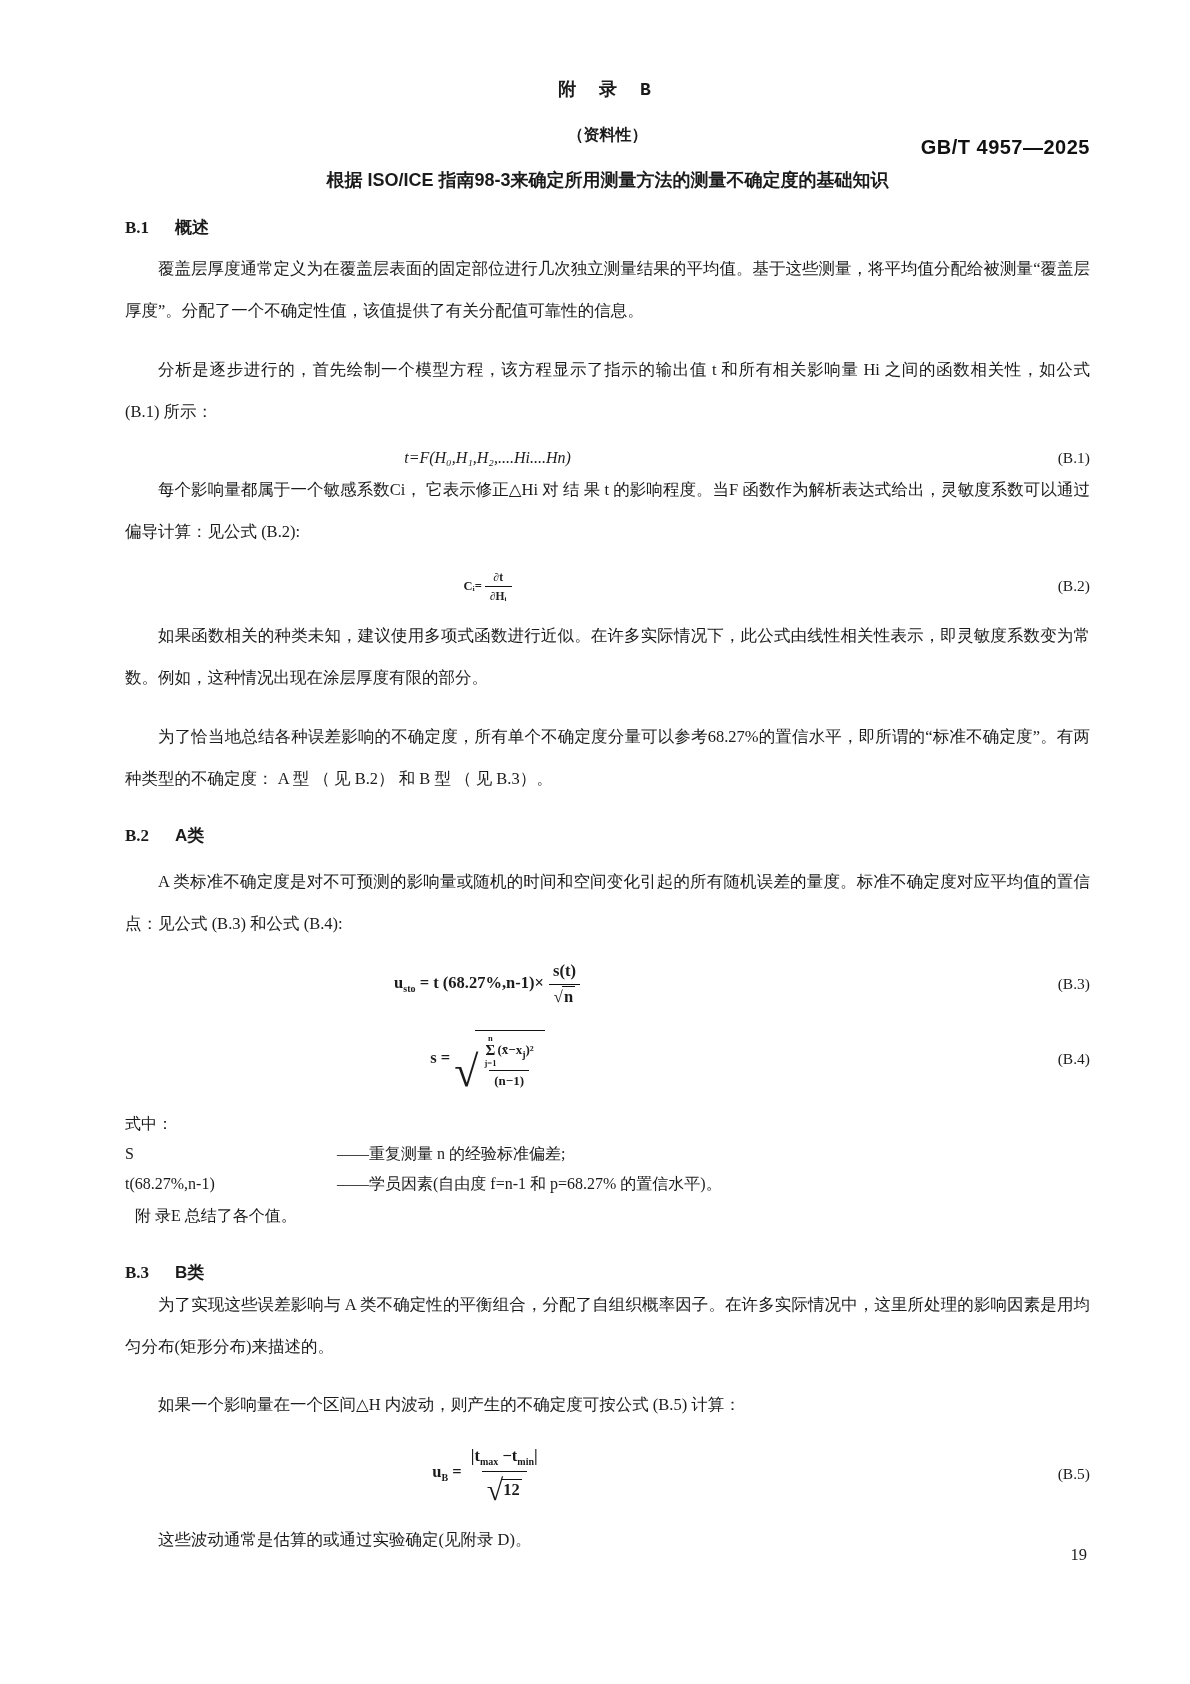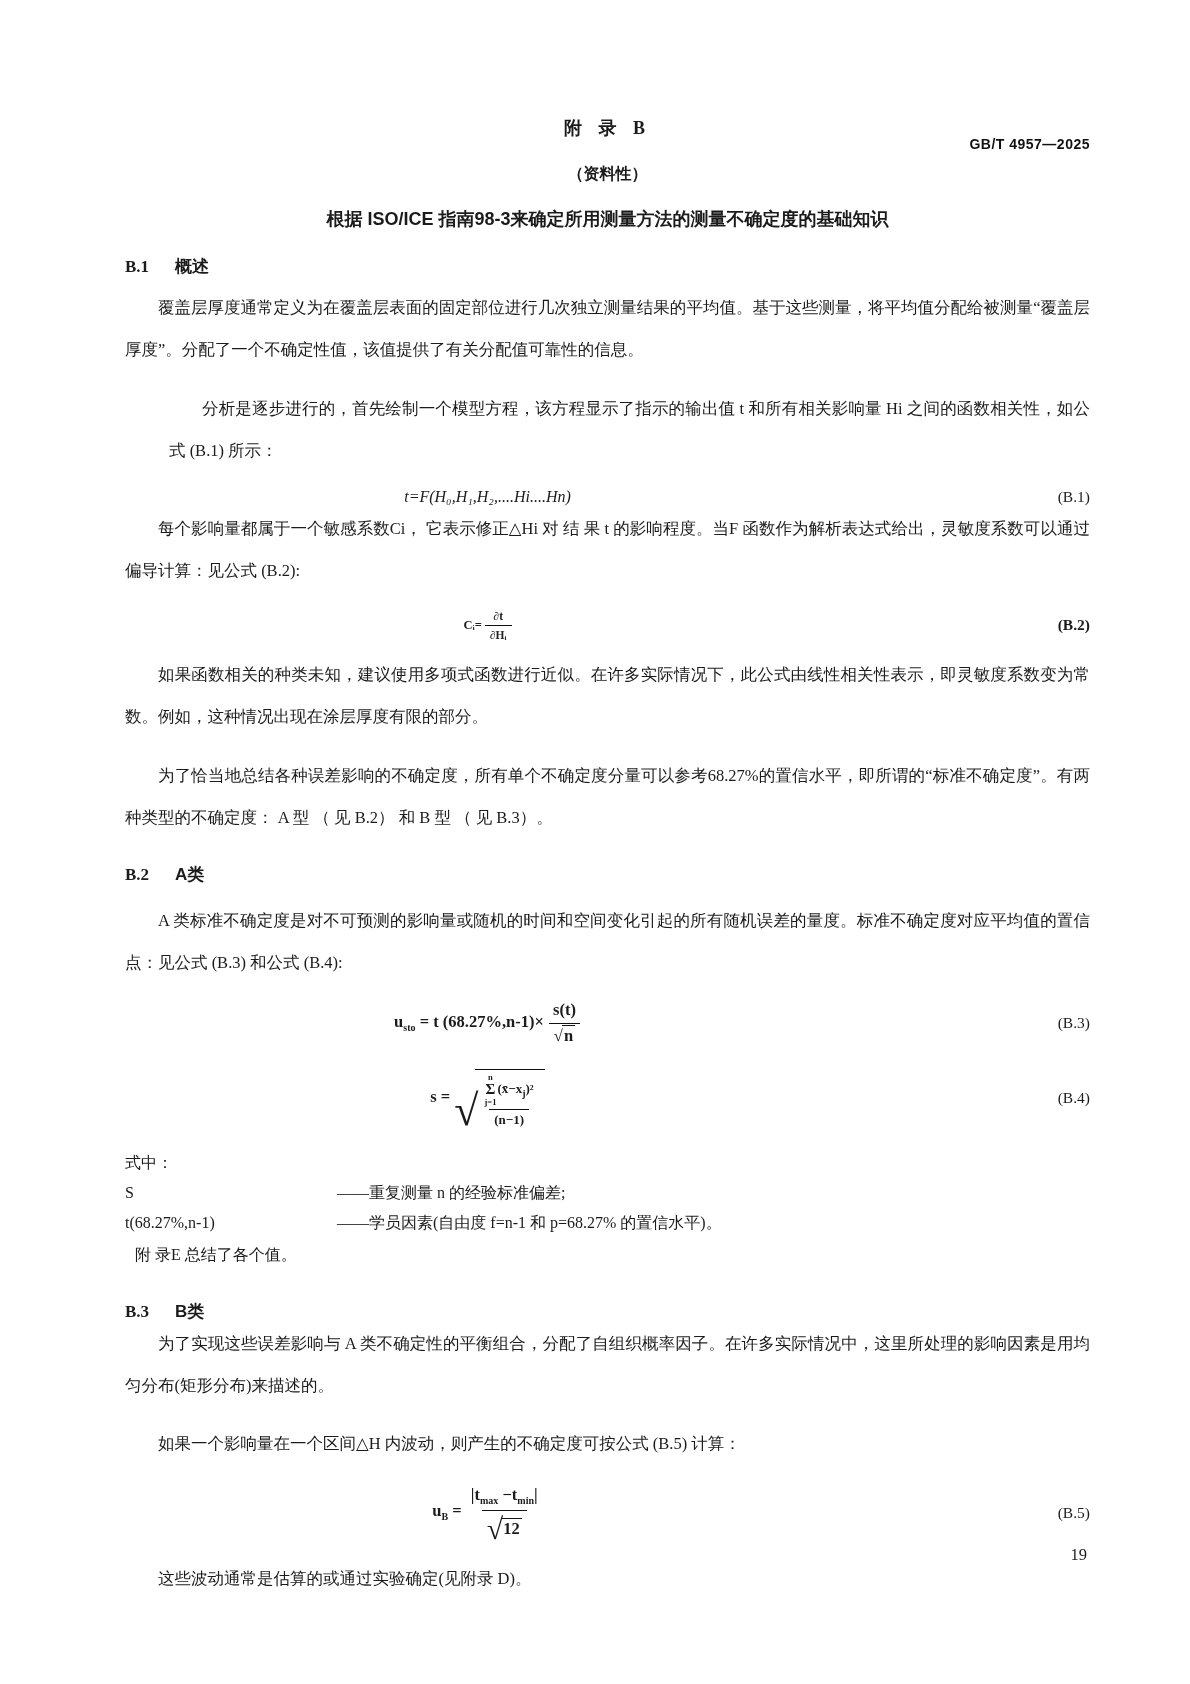--- a/index.html
+++ b/index.html
@@ -8,30 +8,30 @@
     width:1190px; height:1684px;
     margin:0 auto;
     background:#ffffff;
     color:#1b1b1b;
     font-family:"Liberation Serif","DejaVu Serif",serif;
     overflow:hidden;
   }
   .doc-header {
     position:absolute; top:136px; right:100px;
     font-family:"Liberation Sans","DejaVu Sans",sans-serif;
-    font-weight:bold; font-size:14px; letter-spacing:.5px;
+    font-weight:bold; font-size:20px; letter-spacing:.5px;
     color:#111;
   }
   .content {
     position:absolute; top:0; left:125px; width:965px;
   }
   .center { text-align:center; }
   .appendix-label {
-    margin-top:116px;
-    font-family:Liberation Serif, serif;
+    margin-top:77px;
+    font-family:Liberation Mono, monospace;
     font-weight:bold; font-size:18px; letter-spacing:6px;
   }
   .informative-label {
     margin-top:24px;
     font-family:"Liberation Sans","DejaVu Sans",sans-serif;
     font-weight:bold; font-size:16px;
   }
   .main-title {
     margin-top:22px;
     font-family:"Liberation Sans","DejaVu Sans",sans-serif;
@@ -110,36 +110,36 @@
 
     <div class="appendix-label center">附  录  B</div>
     <div class="informative-label center">（资料性）</div>
     <div class="main-title center">根据 ISO/ICE 指南98-3来确定所用测量方法的测量不确定度的基础知识</div>
 
     <div class="sec-heading">
       <span class="sec-num">B.1</span><span class="sec-title">概述</span>
     </div>
 
     <p class="para">覆盖层厚度通常定义为在覆盖层表面的固定部位进行几次独立测量结果的平均值。基于这些测量，将平均值分配给被测量“覆盖层厚度”。分配了一个不确定性值，该值提供了有关分配值可靠性的信息。</p>
-    <p class="para" style="margin-top:0;margin-left:44px;">分析是逐步进行的，首先绘制一个模型方程，该方程显示了指示的输出值 t 和所有相关影响量 Hi 之间的函数相关性，如公式 (B.1) 所示：</p>
+    <p class="para" style="margin-top:0;">分析是逐步进行的，首先绘制一个模型方程，该方程显示了指示的输出值 t 和所有相关影响量 Hi 之间的函数相关性，如公式 (B.1) 所示：</p>
 
     <div class="formula-row">
       <span class="f-italic">t=F(H₀,H₁,H₂,....Hi....Hn)</span>
       <span class="formula-tag">(B.1)</span>
     </div>
 
     <p class="para" style="margin-top:0;">每个影响量都属于一个敏感系数Ci， 它表示修正△Hi 对 结 果 t 的影响程度。当F 函数作为解析表达式给出，灵敏度系数可以通过偏导计算：见公式 (B.2):</p>
 
     <div class="formula-row formula-b2" style="margin-top:10px;">
       <span>Cᵢ</span><span>=</span>
       <span class="frac">
         <span class="fnum">∂t</span>
         <span class="fden">∂Hᵢ</span>
       </span>
-      <span class="formula-tag" style="font-size:15.5px; filter:none; font-weight:bold;text-align:right;">(B.2)</span>
+      <span class="formula-tag" style="font-size:15.5px; filter:none; font-weight:normal;text-align:right;">(B.2)</span>
     </div>
 
     <p class="para" style="margin-top:12px;">如果函数相关的种类未知，建议使用多项式函数进行近似。在许多实际情况下，此公式由线性相关性表示，即灵敏度系数变为常数。例如，这种情况出现在涂层厚度有限的部分。</p>
     <p class="para" style="margin-top:0;">为了恰当地总结各种误差影响的不确定度，所有单个不确定度分量可以参考68.27%的置信水平，即所谓的“标准不确定度”。有两种类型的不确定度： A 型 （ 见 B.2） 和 B 型 （ 见 B.3）。</p>
 
     <div class="sec-heading">
       <span class="sec-num">B.2</span><span class="sec-title">A类</span>
     </div>
 
     <p class="para" style="margin-top:14px;">A 类标准不确定度是对不可预测的影响量或随机的时间和空间变化引起的所有随机误差的量度。标准不确定度对应平均值的置信点：见公式 (B.3)   和公式 (B.4):</p>

